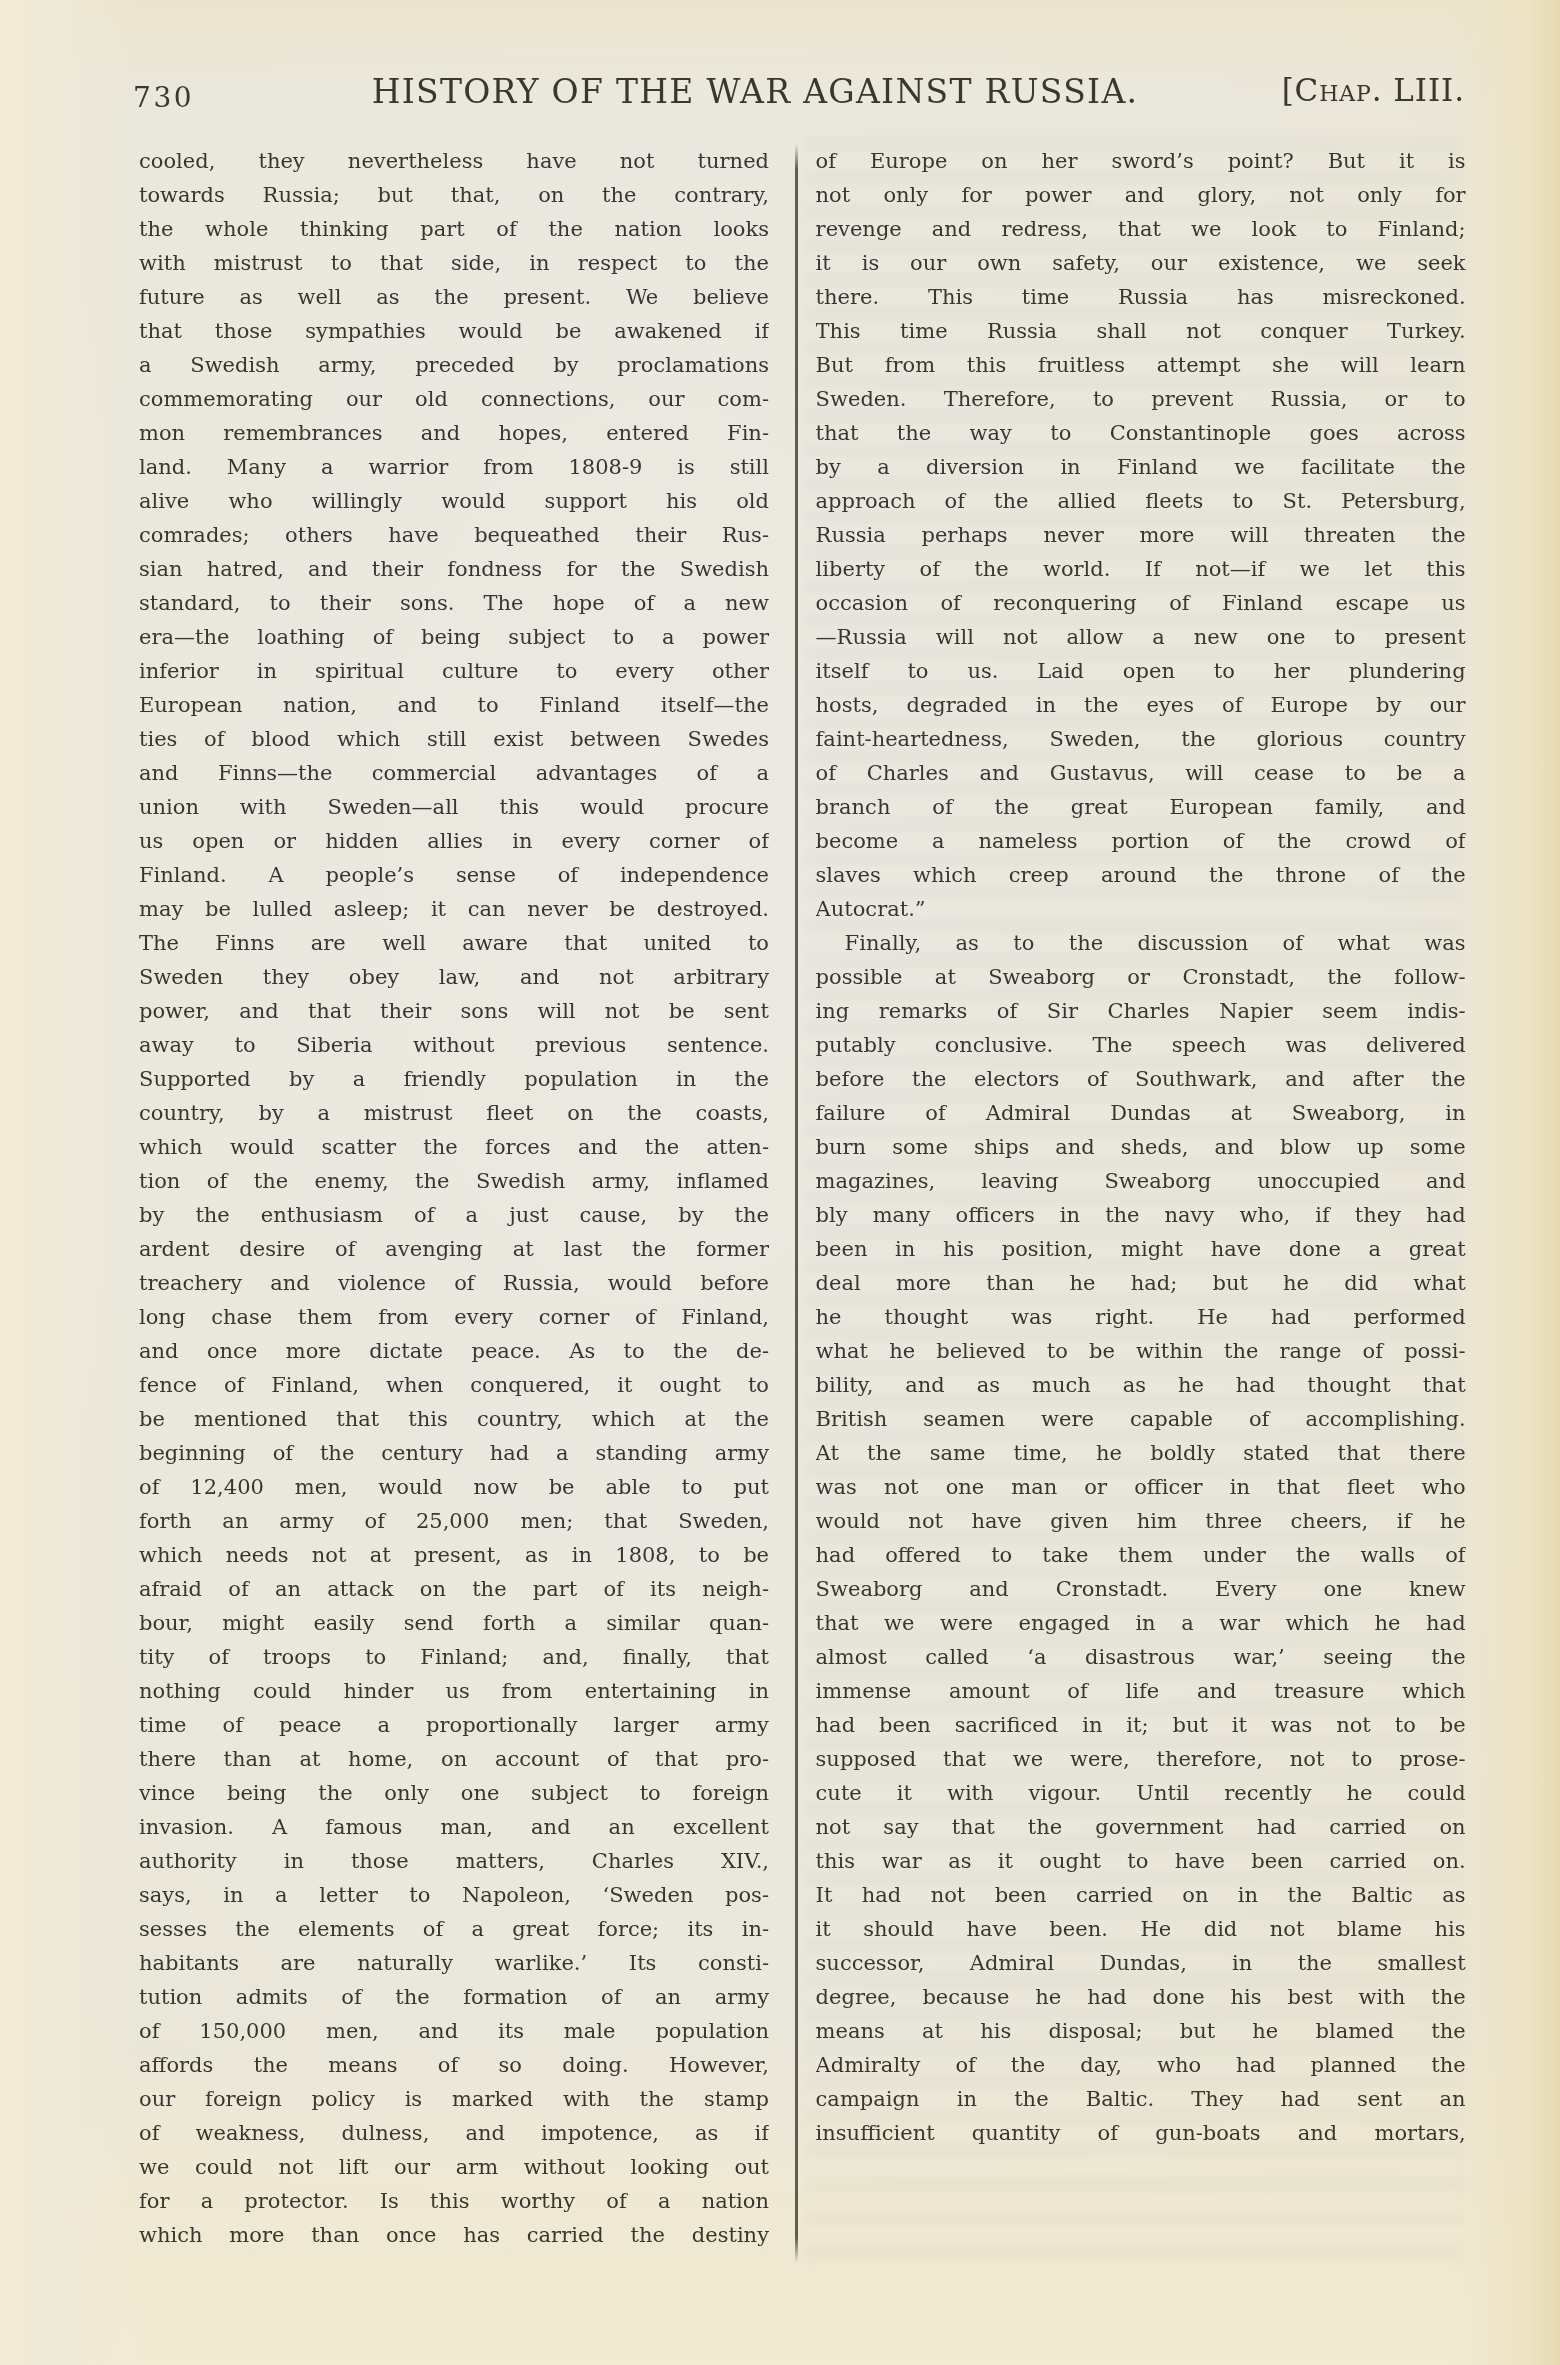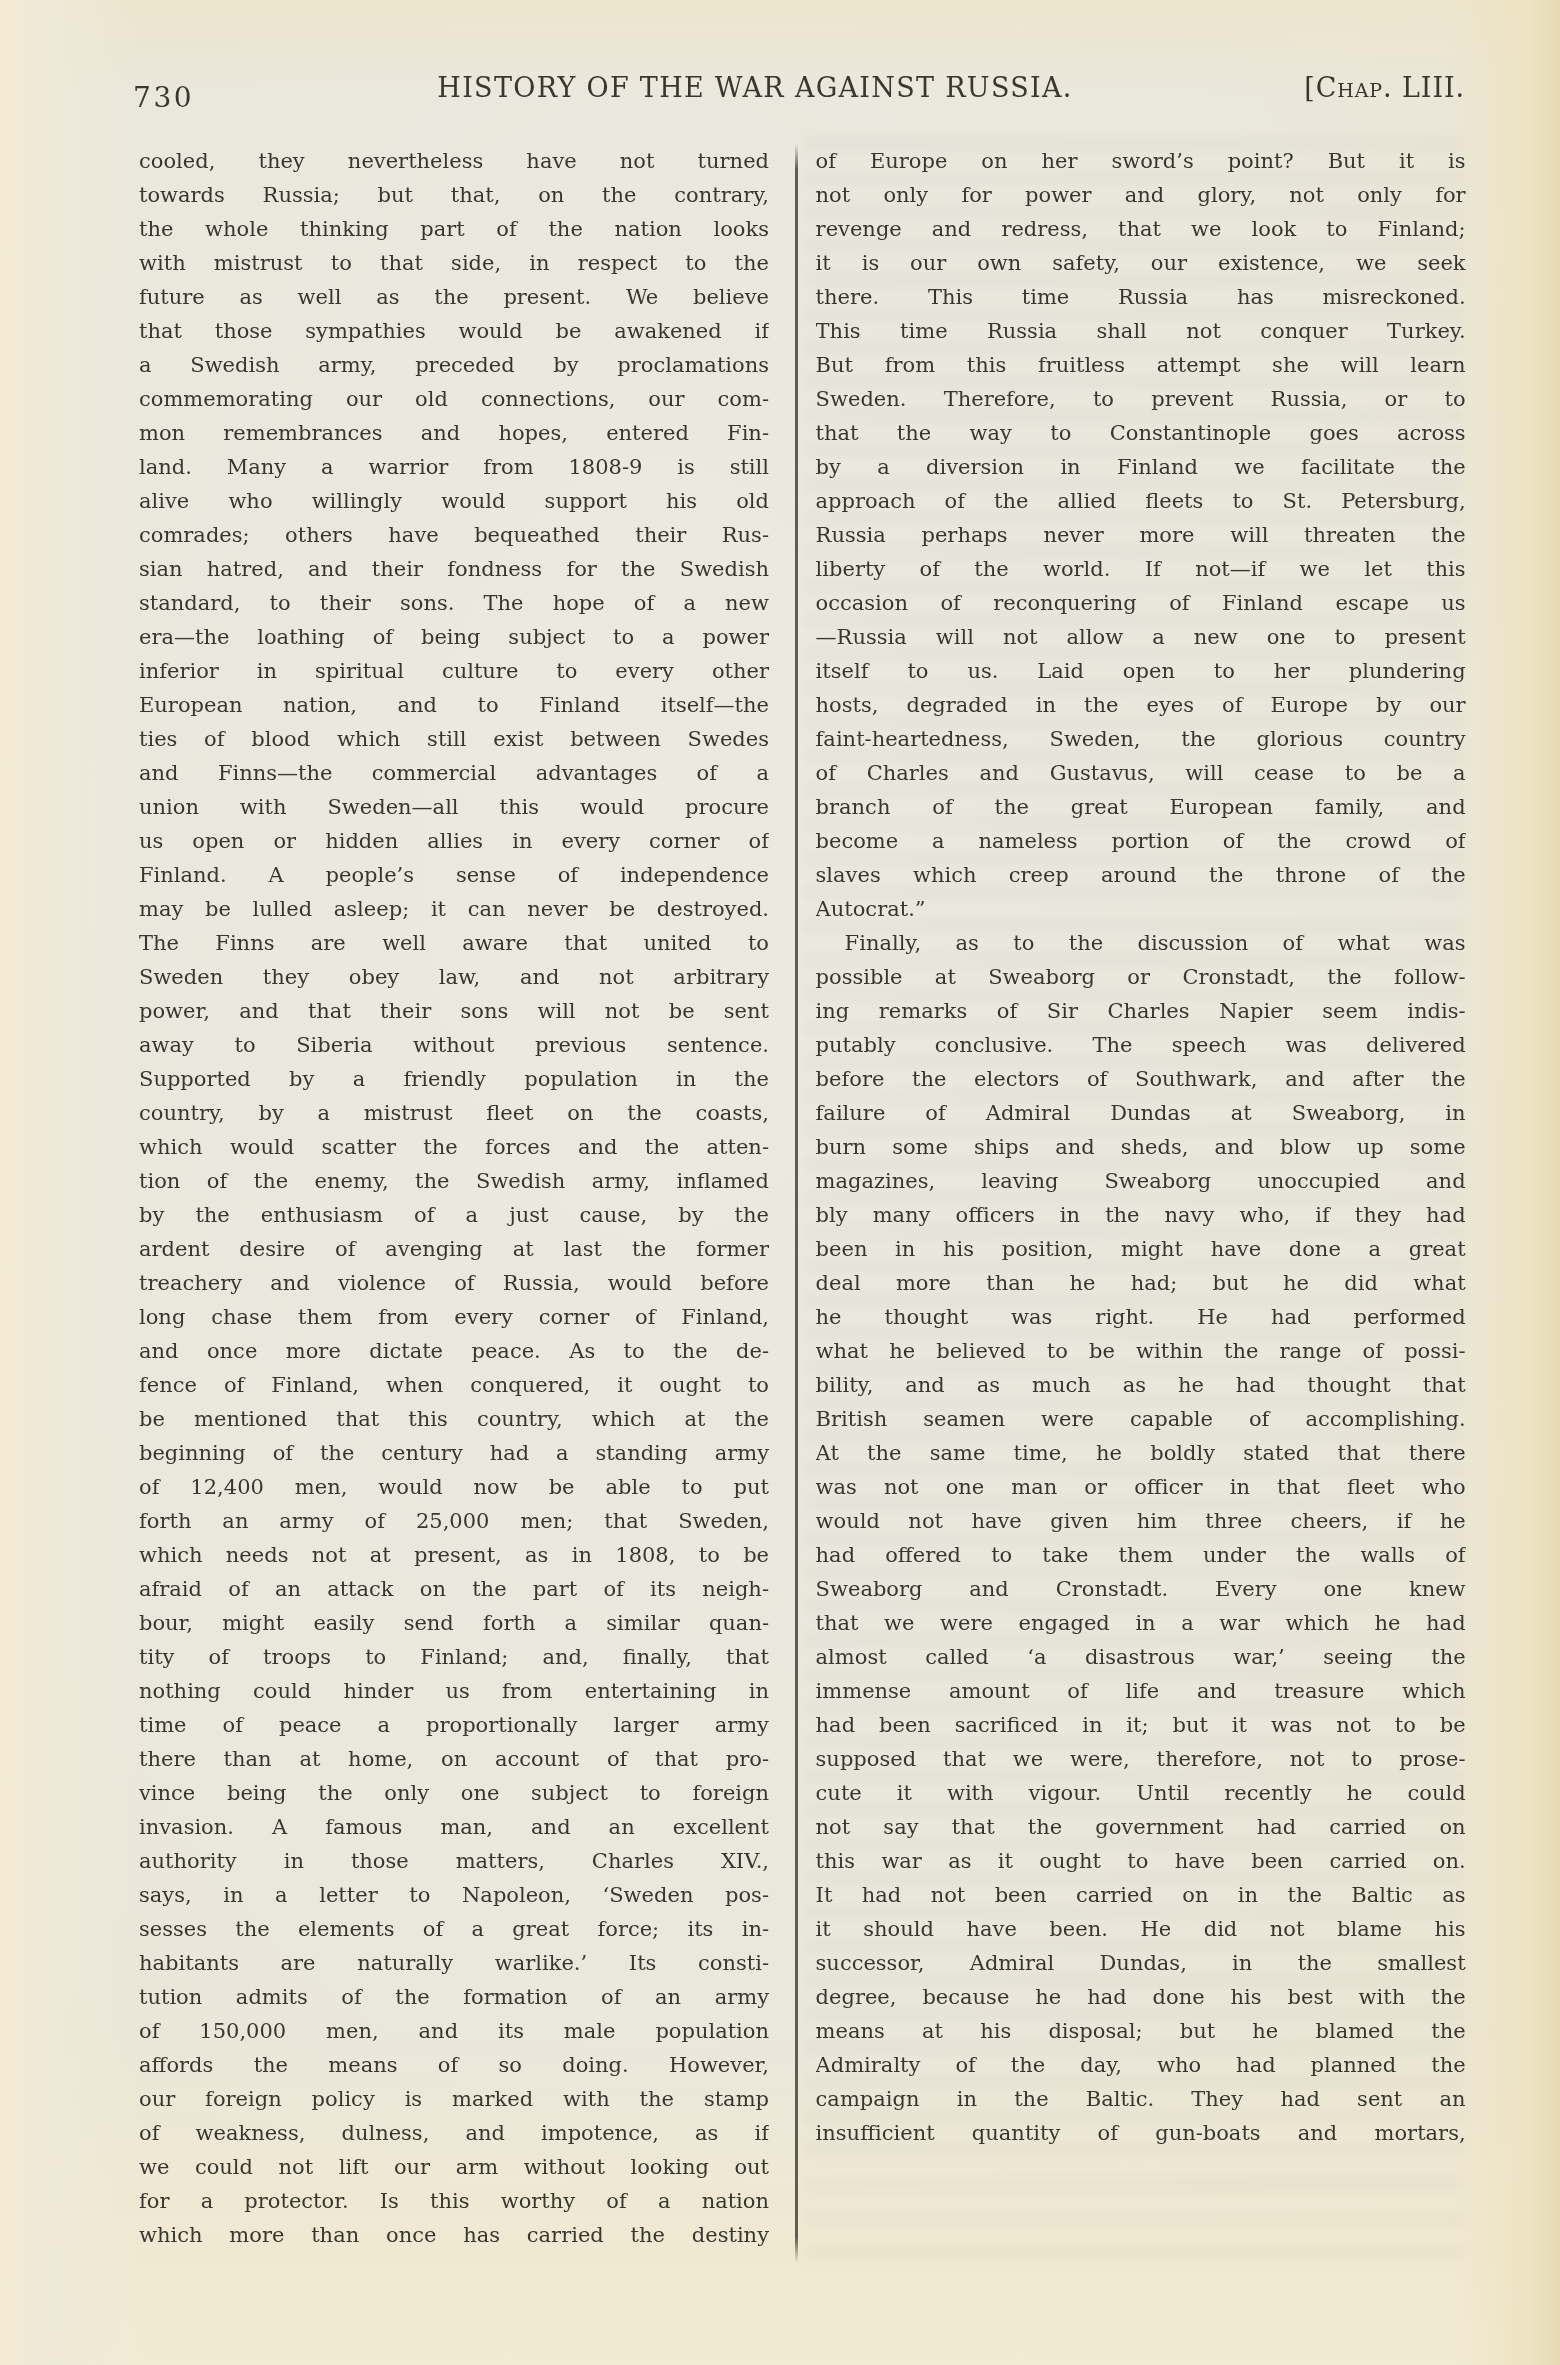--- a/index.html
+++ b/index.html
@@ -20,22 +20,22 @@
   .bleed{
     position:absolute;left:804px;top:137px;width:659px;height:2138px;
     background:repeating-linear-gradient(180deg,
       rgba(139,141,118,0.05) 0px,rgba(139,141,118,0.05) 13.7px,
       rgba(0,0,0,0) 13.7px,rgba(0,0,0,0) 34px);
     filter:blur(5.1px);
     pointer-events:none;
   }
   .header{position:absolute;left:133px;top:72px;width:1332px;height:36px;color:#3b372e;}
   .pagenum{position:absolute;left:0;top:9px;font-size:28px;letter-spacing:2.6px;text-align:center;}
-  .title{position:absolute;left:0;right:0;top:0;text-align:center;font-size:27px;letter-spacing:1.3px;transform:translateX(-44px);}
-  .chapter{position:absolute;right:0;top:0;font-size:27px;font-variant:small-caps;letter-spacing:0.9px;}
+  .title{position:absolute;left:0;right:0;top:0;text-align:center;font-size:33px;letter-spacing:1.3px;transform:translateX(-44px);}
+  .chapter{position:absolute;right:0;top:0;font-size:31px;font-variant:small-caps;letter-spacing:0.9px;}
   .columns{position:absolute;left:139px;top:144px;display:flex;align-items:flex-start;}
   .col{font-size:21px;line-height:34px;color:#39362f;}
   .col-left{width:630px;}
   .col-right{width:650px;margin-left:18px;}
   .vdivider{
     width:2.6px;height:2119px;margin-left:26px;flex:none;
     background:linear-gradient(180deg,rgba(62,58,49,0) 0%,rgba(62,58,49,0.8) 1.2%,rgba(62,58,49,0.8) 98.8%,rgba(62,58,49,0) 100%);
   }
   .para{margin:0;}
   .tline{

